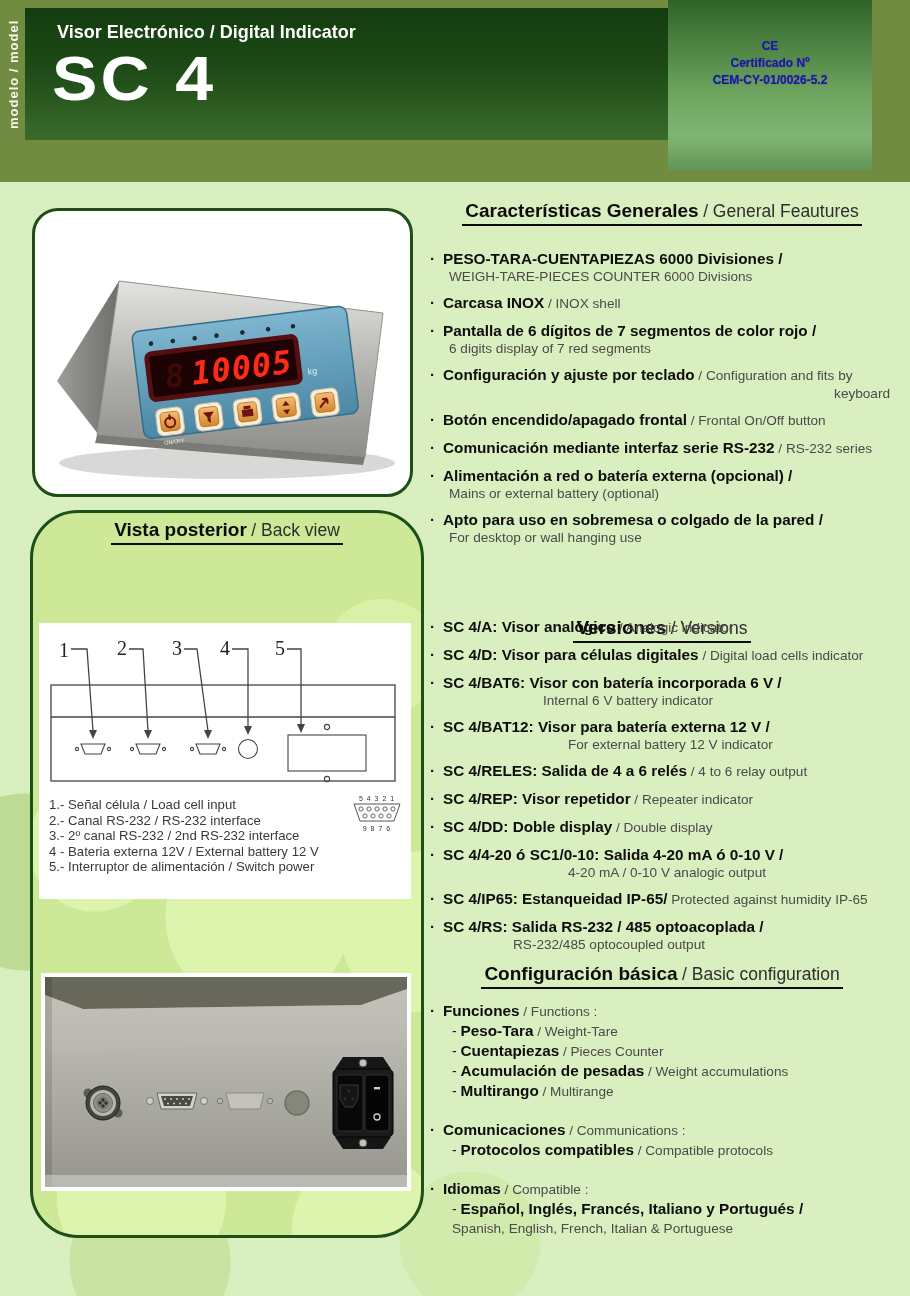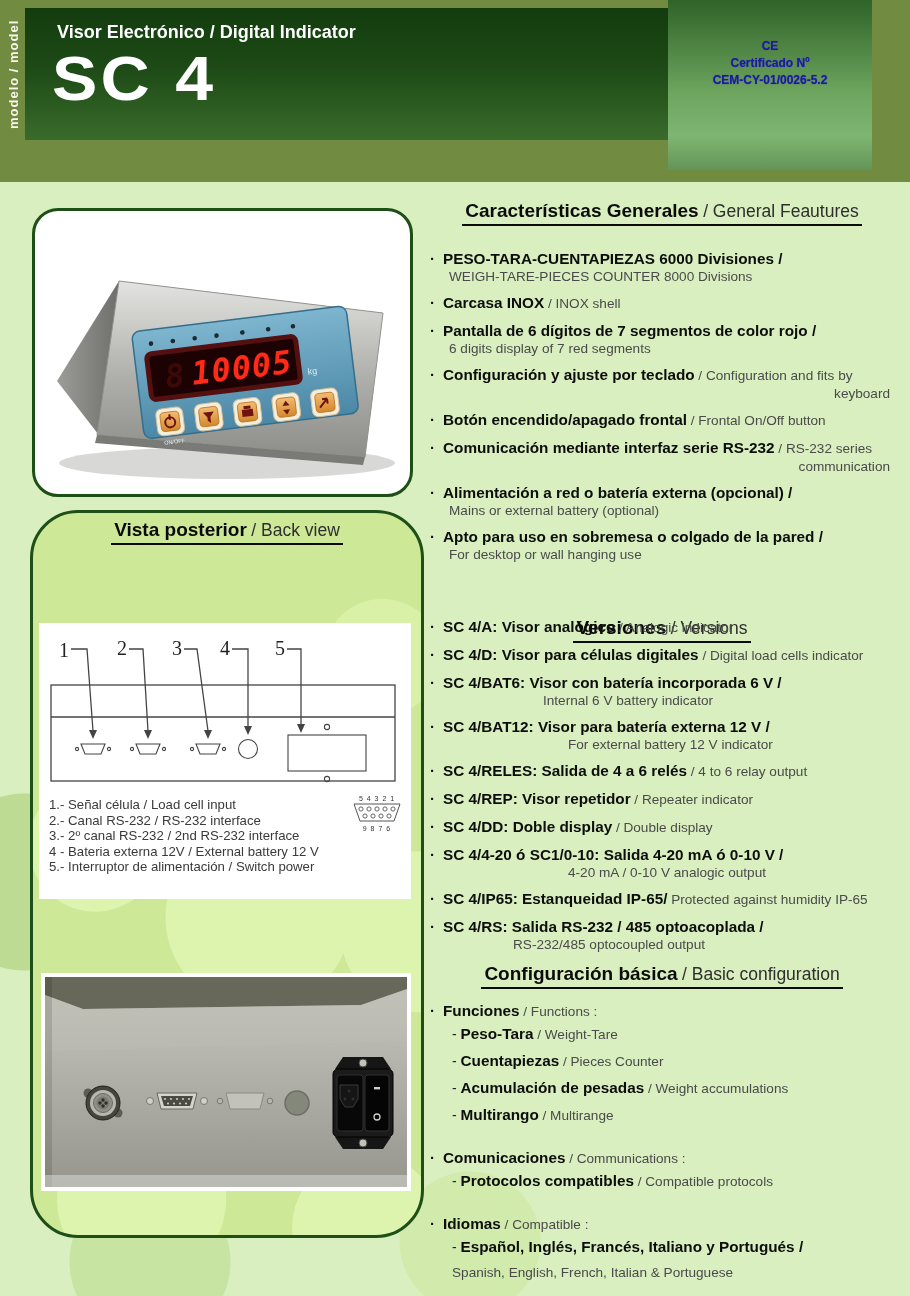--- a/index.html
+++ b/index.html
@@ -57,21 +57,21 @@
   .en{font-weight:normal;color:#4a4a4a;font-size:13.6px;}
   .l2{line-height:17px;font-size:13.6px;color:#4a4a4a;}
   .l2.ind{padding-left:6px;}
   .l2.mid0{padding-left:70px;}
   .l2.mid{padding-left:100px;}
   .l2.mid2{padding-left:125px;}
   .l2.right{text-align:right;padding-right:4px;}
   .group{margin-bottom:20px;}
   .group .gt{position:relative;padding-left:13px;line-height:18px;}
   .group .gt .dot{top:0;}
-  .sub{padding-left:22px;line-height:26px;}
+  .sub{padding-left:22px;line-height:19px;}
   .dash{color:#222;font-size:14px;}
 </style>
 </head>
 <body>
 
 <div class="page">
 
   <div class="content-bg"></div>
 
   <div class="header-band"></div>
@@ -314,21 +314,21 @@
     <span class="hu">
       <span class="h-es">Características Generales</span>
       <span class="h-en">/ General Feautures</span>
     </span>
   </div>
   <div class="col" style="top:250px;" id="list-general">
       <div class="li">
         <span class="dot">·</span>
         <div class="libody">
           <div class="l1"><span class="es">PESO-TARA-CUENTAPIEZAS 6000 Divisiones /</span></div>
-          <div class="l2 ind">WEIGH-TARE-PIECES COUNTER 8000 Divisions</div>
+          <div class="l2 ind">WEIGH-TARE-PIECES COUNTER 6000 Divisions</div>
         </div>
       </div>
       <div class="li">
         <span class="dot">·</span>
         <div class="libody">
           <div class="l1"><span class="es">Carcasa INOX</span><span class="en"> / INOX shell</span></div>
         </div>
       </div>
       <div class="li">
         <span class="dot">·</span>
@@ -347,21 +347,20 @@
       <div class="li">
         <span class="dot">·</span>
         <div class="libody">
           <div class="l1"><span class="es">Botón encendido/apagado frontal</span><span class="en"> / Frontal On/Off button</span></div>
         </div>
       </div>
       <div class="li">
         <span class="dot">·</span>
         <div class="libody">
           <div class="l1"><span class="es">Comunicación mediante interfaz serie RS-232</span><span class="en"> / RS-232 series</span></div>
-          <div class="l2 right">communication</div>
         </div>
       </div>
       <div class="li">
         <span class="dot">·</span>
         <div class="libody">
           <div class="l1"><span class="es">Alimentación a red o batería externa (opcional) /</span></div>
           <div class="l2 ind">Mains or external battery (optional)</div>
         </div>
       </div>
       <div class="li">

